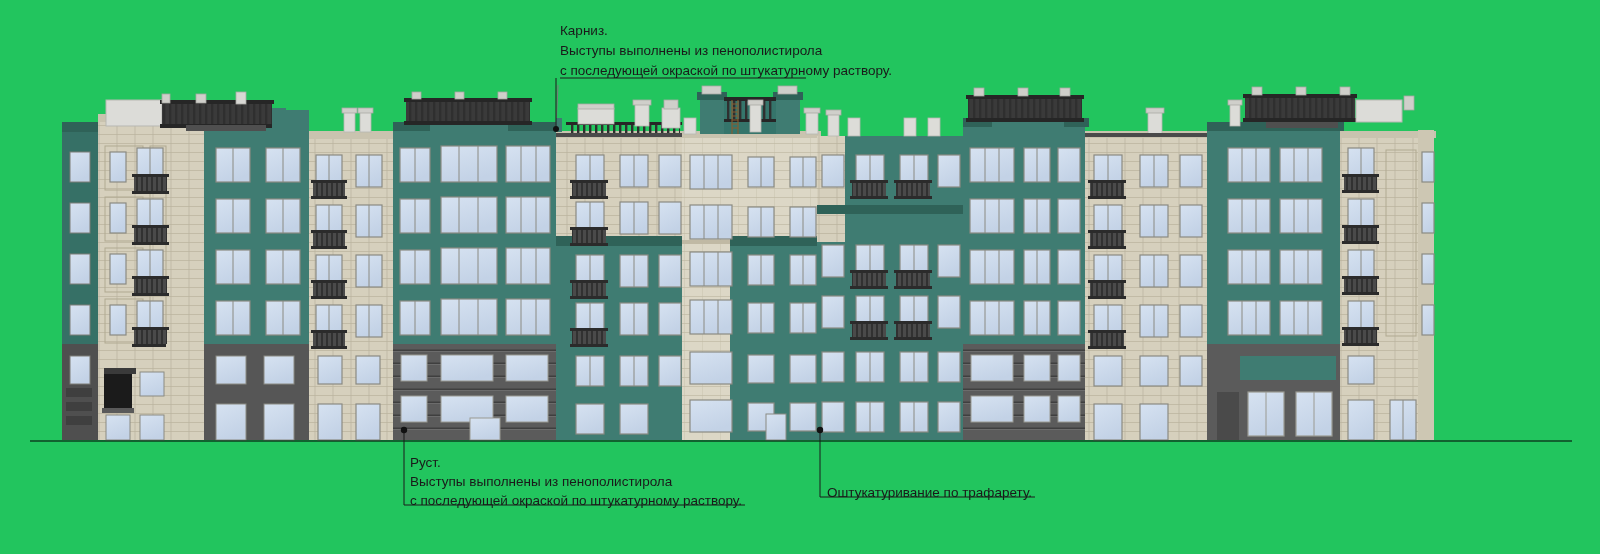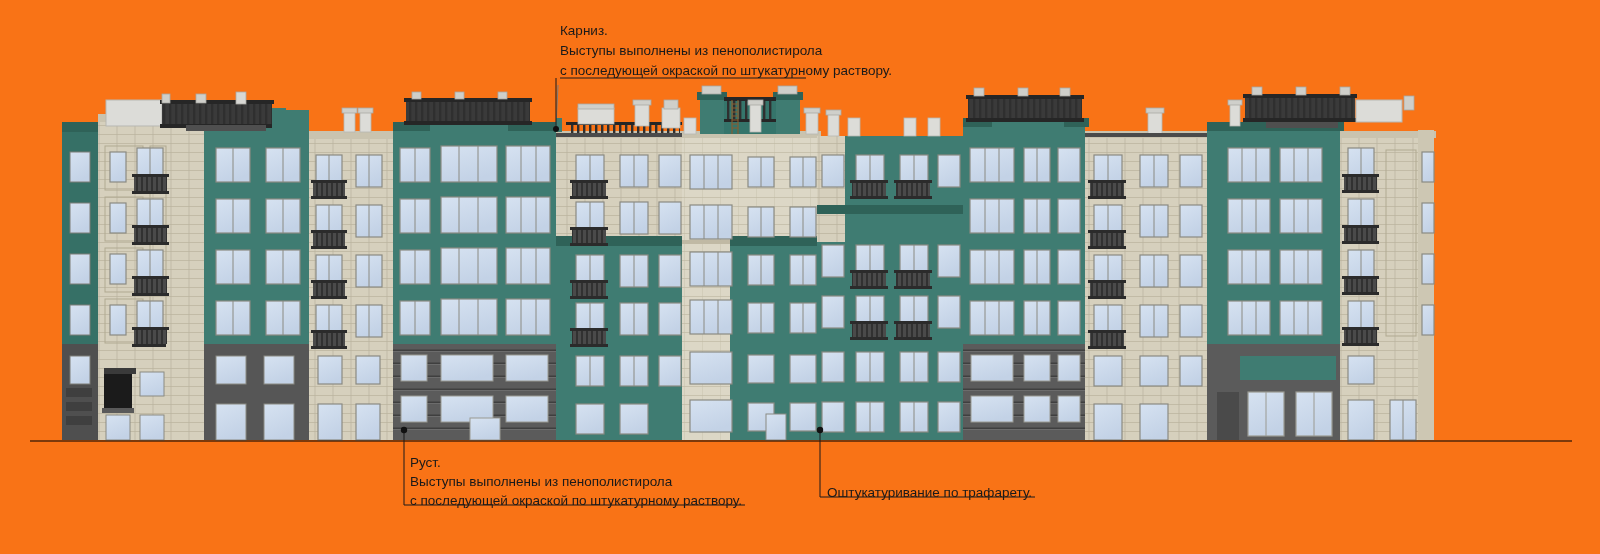--- a/index.html
+++ b/index.html
@@ -10,21 +10,21 @@
   body {
     width: 1600px;
     height: 554px;
     overflow: hidden;
     font-family: "Liberation Sans", sans-serif;
   }
   #stage {
     position: relative;
     width: 1600px;
     height: 554px;
-    background: #f97316;
+    background: #22c55e;
   }
   #elevation {
     position: absolute;
     left: 0;
     top: 0;
     width: 1600px;
     height: 554px;
     display: block;
   }
   .annot-text {

